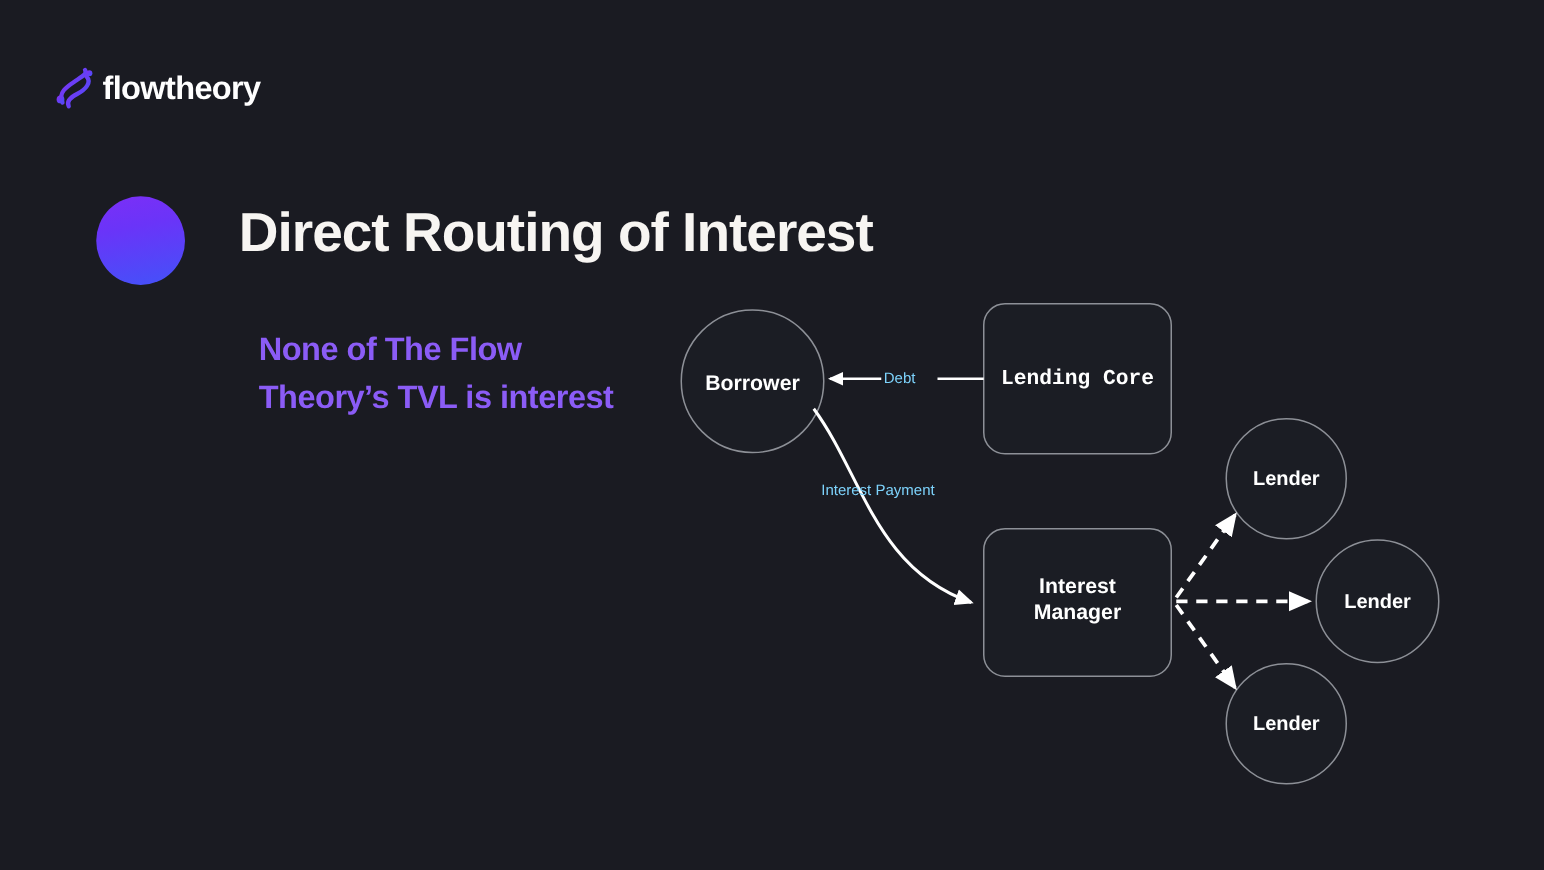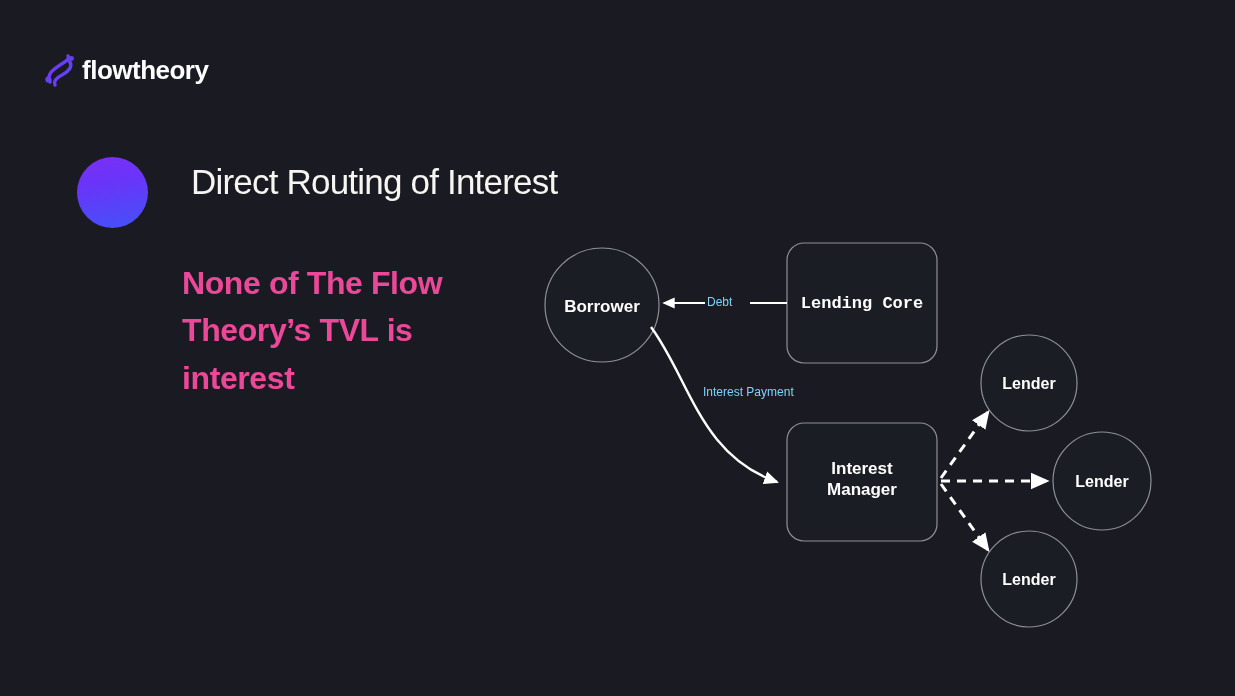--- a/index.html
+++ b/index.html
@@ -20,28 +20,28 @@
   }
 
   
   .title-dot {
     position:absolute; left:77px; top:157px;
     width:71px; height:71px; border-radius:50%;
     background:linear-gradient(170deg,#7b2ff7 0%,#6a34f8 35%,#4352f9 100%);
   }
   .page-title {
     position:absolute; left:191px; top:162px;
-    font-size:35px; font-weight:400; color:#f7f5f2;
+    font-size:44px; font-weight:700; color:#f7f5f2;
     letter-spacing:-0.8px; white-space:nowrap;text-align:center;
   }
 
   
   .subhead {
-    position:absolute; left:182px; top:260px; width:320px;
-    font-size:32px; font-weight:700; color:#ec4899;
+    position:absolute; left:207px; top:260px; width:320px;
+    font-size:26px; font-weight:700; color:#8b5cf6;
     line-height:1.48; letter-spacing:-0.4px;
   }
   .body-copy {
     position:absolute; left:191px; top:432px; width:330px;
     font-size:22px; font-weight:400; color:#f2f0ee;
     line-height:1.62;
   }
   .emoji-badge {
     display:inline-block; vertical-align:-4px;
     width:25px; height:25px; border-radius:5px;
@@ -114,15 +114,15 @@
 
   <div class="node-label" style="left:545px; top:296px; width:114px; font-size:17px;">Borrower</div>
   <div class="node-label" style="left:787px; top:293px; width:150px; font-size:17px;font-family:Liberation Mono, monospace;">Lending Core</div>
   <div class="node-label" style="left:787px; top:458px; width:150px; font-size:17px;">Interest
 Manager</div>
   <div class="node-label" style="left:981px; top:374px; width:96px; font-size:16px;">Lender</div>
   <div class="node-label" style="left:1053px; top:472px; width:98px; font-size:16px;">Lender</div>
   <div class="node-label" style="left:981px; top:570px; width:96px; font-size:16px;">Lender</div>
 
   <div class="edge-label" style="left:707px; top:295px;">Debt</div>
-  <div class="edge-label" style="left:657px; top:385px;margin-left:46px;">Interest Payment</div>
+  <div class="edge-label" style="left:657px; top:385px;">Interest Payment</div>
 
 </div>
 
 </body></html>

